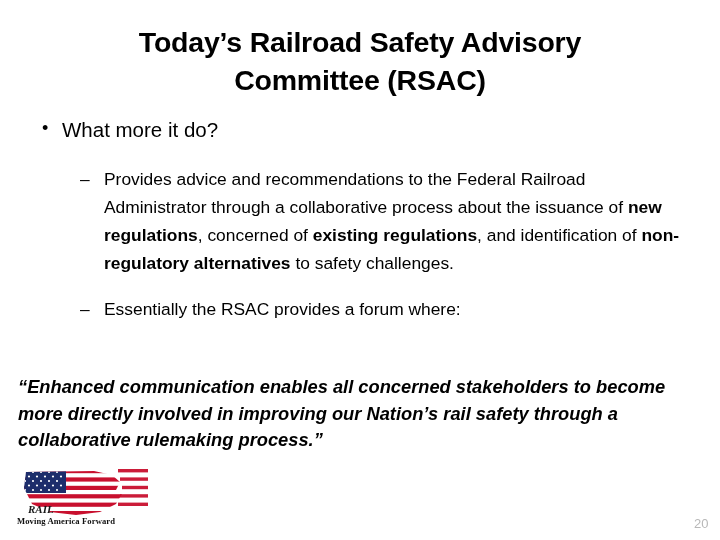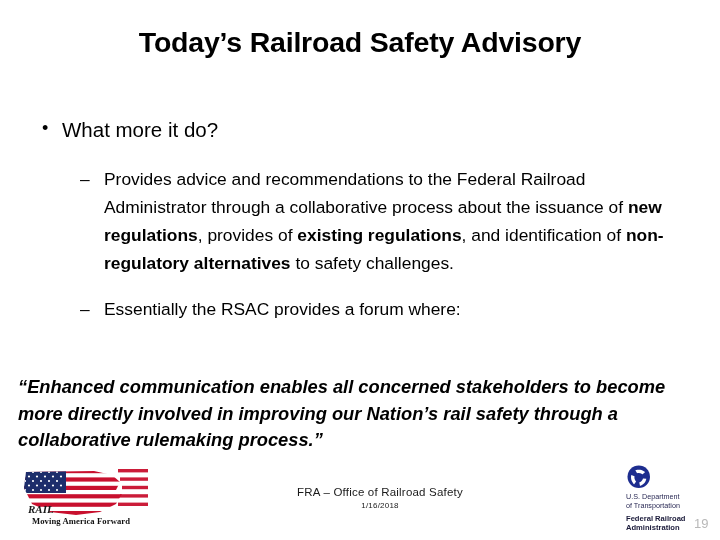--- a/index.html
+++ b/index.html
@@ -115,21 +115,21 @@
     position: absolute;
     left: 20px;
     top: 468px;
     width: 128px;
     height: 68px;
     font-style: italic;
   }
   .rail-logo svg { display: block; }
   .rail-tag {
     position: absolute;
-    left: 24px;
+    left: 9px;
     top: 516px;
     font-size: 8.6px;
     font-weight: bold;
     font-family: "Liberation Serif", serif;
     color: #111;
     letter-spacing: 0.1px;
     padding-left: 8px;
   }
 
   
@@ -163,51 +163,48 @@
     color: #b8b8b8;
   }
 </style>
 </head>
 <body>
 
 <div class="slide">
 
   <div class="title">
     <div>Today’s Railroad Safety Advisory</div>
+    <div>Committee (RSAC)</div>
   </div>
 
   <div class="body-area">
 
     <div class="lvl1">
       <span class="bul">•</span>
       <span>What more it do?</span>
     </div>
 
     <div class="gap-a"></div>
 
     <div class="lvl2">
       <span class="bul">–</span>
-      <span id="rich-bullet"><span>Provides advice and recommendations to the Federal Railroad Administrator through a collaborative process about the issuance of </span><b>new regulations</b><span>, provides of </span><b>existing regulations</b><span>, and identification of </span><b>non-regulatory alternatives</b><span> to safety challenges.</span></span>
+      <span id="rich-bullet"><span>Provides advice and recommendations to the Federal Railroad Administrator through a collaborative process about the issuance of </span><b>new regulations</b><span>, concerned of </span><b>existing regulations</b><span>, and identification of </span><b>non-regulatory alternatives</b><span> to safety challenges.</span></span>
     </div>
 
     <div class="gap-b"></div>
 
     <div class="lvl2">
       <span class="bul">–</span>
       <span>Essentially the RSAC provides a forum where:</span>
     </div>
 
   </div>
 
   <div class="quote">“Enhanced communication enables all concerned stakeholders to become more directly involved in improving our Nation’s rail safety through a collaborative rulemaking process.”</div>
 
-  <div class="footer-center">
-    <div class="ftitle">FRA – Office of Railroad Safety</div>
-    <div class="fdate">1/16/2018</div>
-  </div>
 
   <div class="rail-logo">
     <svg width="128" height="52" viewBox="0 0 128 52">
       <defs>
         <clipPath id="mapclip">
           <path d="M6,4 L74,3 L92,7 L100,14 L96,22 L102,26 L96,36 L80,44 L56,47 L30,44 L12,36 L4,20 Z"></path>
         </clipPath>
         <linearGradient id="fade" x1="0" y1="0" x2="1" y2="0">
           <stop offset="0%" stop-color="#c8102e" stop-opacity="1"></stop>
           <stop offset="100%" stop-color="#c8102e" stop-opacity="0.85"></stop>
@@ -260,35 +257,16 @@
         <rect x="100" y="26.2" width="28" height="3.4" opacity="0.95"></rect>
         <rect x="98" y="34.6" width="30" height="3.4" opacity="0.95"></rect>
       </g>
 
       <text x="8" y="45" font-family="Liberation Serif, serif" font-size="11" font-weight="bold" fill="#1a1a1a">RAIL</text>
 
     </svg>
   </div>
   <div class="rail-tag">Moving America Forward</div>
 
-  <div class="dot-logo">
-    <svg class="dot-mark" viewBox="0 0 40 36">
-      <circle cx="17" cy="17" r="15" fill="#1d2d8f"></circle>
-      <g fill="#ffffff">
-        <path d="M17 7.5 c5.2 0 8.6 3.2 8.6 3.2 l-3.4 3.1 c0 0 -2.1 -1.9 -5.2 -1.9 -1.2 0 -2.2 .3 -2.2 .3 l-2.4 -3.9 c0 0 2.2 -.8 4.6 -.8 z"></path>
-        <path d="M8.3 23.6 c-2.6 -4.5 -1.2 -8.9 -1.2 -8.9 l4.3 1.6 c0 0 -.7 2.6 .8 5.3 .6 1 1.3 1.7 1.3 1.7 l-2.6 3.8 c0 0 -1.6 -1.5 -2.6 -3.5 z"></path>
-        <path d="M25.7 23.6 c-2.6 4.5 -7.1 5.4 -7.1 5.4 l-.9 -4.5 c0 0 2.6 -.6 4.1 -3.3 .6 -1 .8 -2 .8 -2 l4.5 .5 c0 0 -.4 2.1 -1.4 3.9 z"></path>
-      </g>
-      <circle cx="17" cy="17" r="2.6" fill="#1d2d8f"></circle>
-    </svg>
-    <div class="dot-txt1">
-      <div>U.S. Department</div>
-      <div>of Transportation</div>
-    </div>
-    <div class="dot-txt2">
-      <div>Federal Railroad</div>
-      <div>Administration</div>
-    </div>
-  </div>
-
-  <div class="page-num">19</div>
+
+  <div class="page-num">20</div>
 
 </div>
 
 </body></html>

